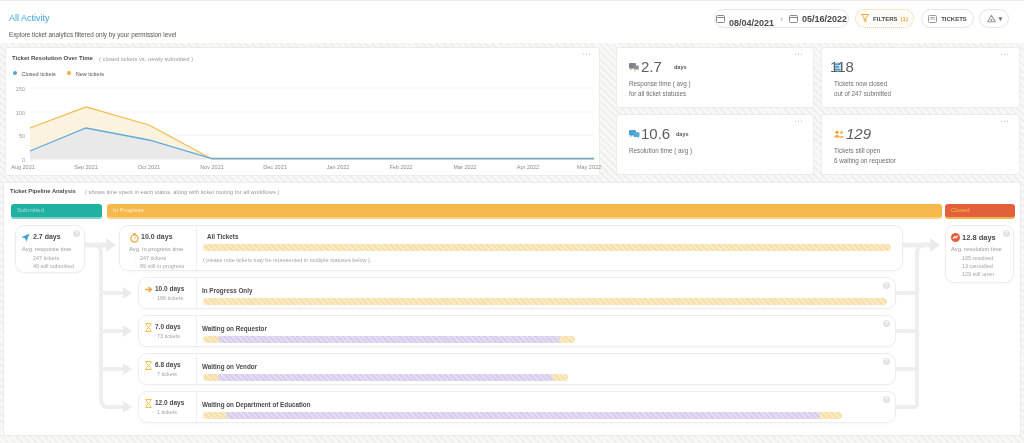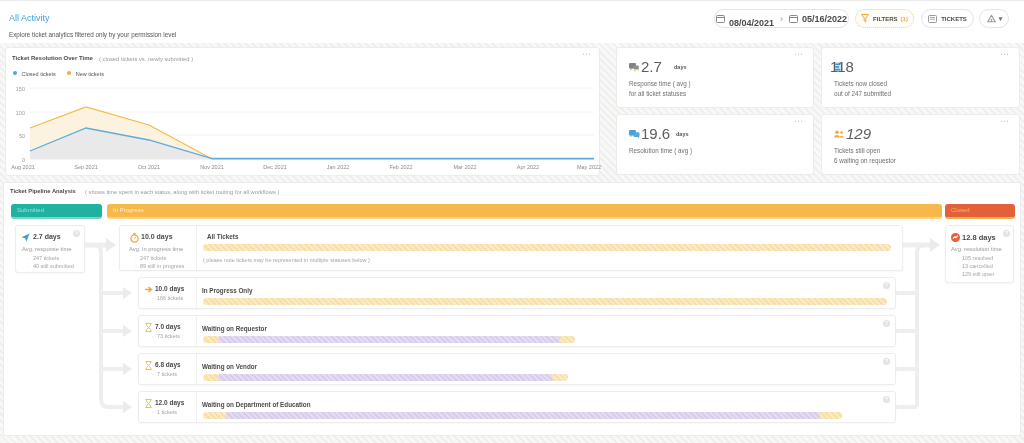--- a/index.html
+++ b/index.html
@@ -16,21 +16,21 @@
 
 #header { position:absolute; left:0; top:0; width:1024px; height:43px; background:#fff; border-top:1px solid #ebebeb; }
 #title { position:absolute; left:9px; top:12px; font-size:9px; color:#3fa4da; }
 #subtitle { position:absolute; left:9px; top:30px; font-size:6.3px; color:#555; }
 .pill { position:absolute; top:8px; height:19px; background:#fff; border:1px solid #e4e4e4; border-radius:10px; font-size:6px; font-weight:bold; color:#4a4a4a; display:flex; align-items:center; justify-content:center; }
 
 #chartcard { left:5px; top:47px; width:595px; height:129px; }
 
 #pipeline { position:absolute; left:3px; top:182px; width:1018px; height:254px; background:#fff; border:1px solid #ececec; }
 .statusbar { position:absolute; top:21px; height:15px; border-radius:3px; font-size:6px; line-height:13px; padding-left:6px; color:#fff; }
-.pcard { position:absolute; background:#fff; border:1px solid #ededed; border-radius:3px; box-shadow:0 1px 2px rgba(0,0,0,0.03); }
+.pcard { position:absolute; background:#fff; border:1px solid #ededed; border-radius:9px; box-shadow:0 1px 2px rgba(0,0,0,0.03); }
 .bigday { font-size:7px; font-weight:bold; color:#4a4a4a; white-space:nowrap; }
 .sm { font-size:5.8px; color:#999; white-space:nowrap; }
 .xs { font-size:5.5px; color:#a5a5a5; white-space:nowrap; }
 .rowtitle { font-size:6.3px; font-weight:bold; color:#4a4a4a; white-space:nowrap; }
 .ybar { position:absolute; height:7px; border-radius:3.5px;
   background:repeating-linear-gradient(45deg,#f6dfa8 0 2px,#faeac6 2px 4px); }
 .pbar { position:absolute; height:7px; border-radius:3.5px;
   background:repeating-linear-gradient(45deg,#d9cdee 0 2px,#e5dcf4 2px 4px); }
 .info-num { position:absolute; font-size:6.5px; font-weight:bold; color:#4a4a4a; white-space:nowrap; }
 .info-sub { position:absolute; font-size:5.5px; color:#a5a5a5; white-space:nowrap; }
@@ -151,21 +151,21 @@
 </div>
 
 <div class="card" style="left:616px; top:114px; width:198px; height:61px;">
   <div class="dots" style="right:9px; top:4px;">⋯</div>
   <svg class="abs" style="left:12px; top:15px;" width="11" height="10" viewBox="0 0 11 10">
       <rect x="0" y="0" width="7" height="5.5" rx="1.2" fill="#49a0d5"></rect>
       <path d="M1.5 5.5 L1.5 7.3 L3.3 5.5 Z" fill="#49a0d5"></path>
       <rect x="4.5" y="2.3" width="6" height="4.8" rx="1.2" fill="#58aad8"></rect>
       <path d="M8.8 7.1 L9.8 8.8 L9.8 7.1 Z" fill="#58aad8"></path>
     </svg>
-  <div class="statnum" style="left:24px; top:10px;">19.6</div>
+  <div class="statnum" style="left:24px; top:10px;">10.6</div>
   <div class="statdays" style="left:59px; top:16px;">days</div>
   <div class="statlbl" style="left:12px; top:31px;">Resolution time ( avg )</div>
 </div>
 
 <div class="card" style="left:821px; top:114px; width:199px; height:61px;">
   <div class="dots" style="right:9px; top:4px;">⋯</div>
   <svg class="abs" style="left:12px; top:15px;" width="10" height="9" viewBox="0 0 10 9">
       <circle cx="3" cy="2.2" r="1.7" fill="#f2a637"></circle>
       <path d="M0.3 7.6 A2.7 2.6 0 0 1 5.7 7.6 Z" fill="#f2a637"></path>
       <circle cx="7.6" cy="2.6" r="1.4" fill="#f4b04b"></circle>

